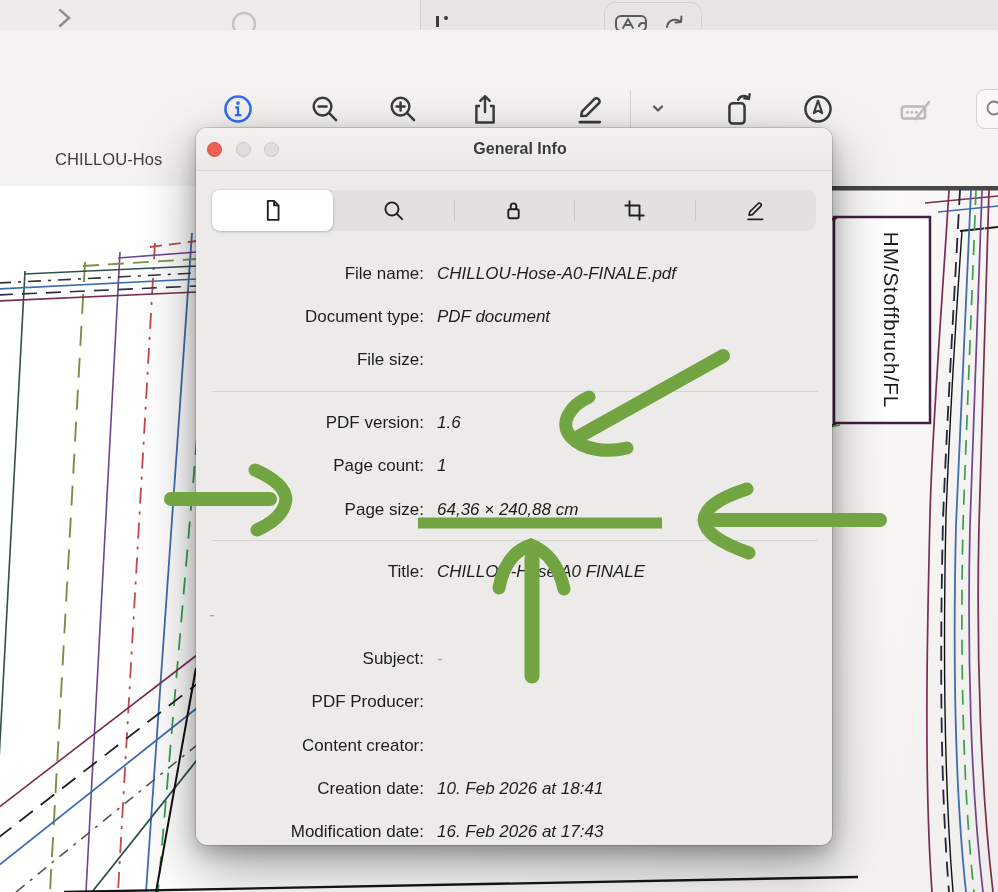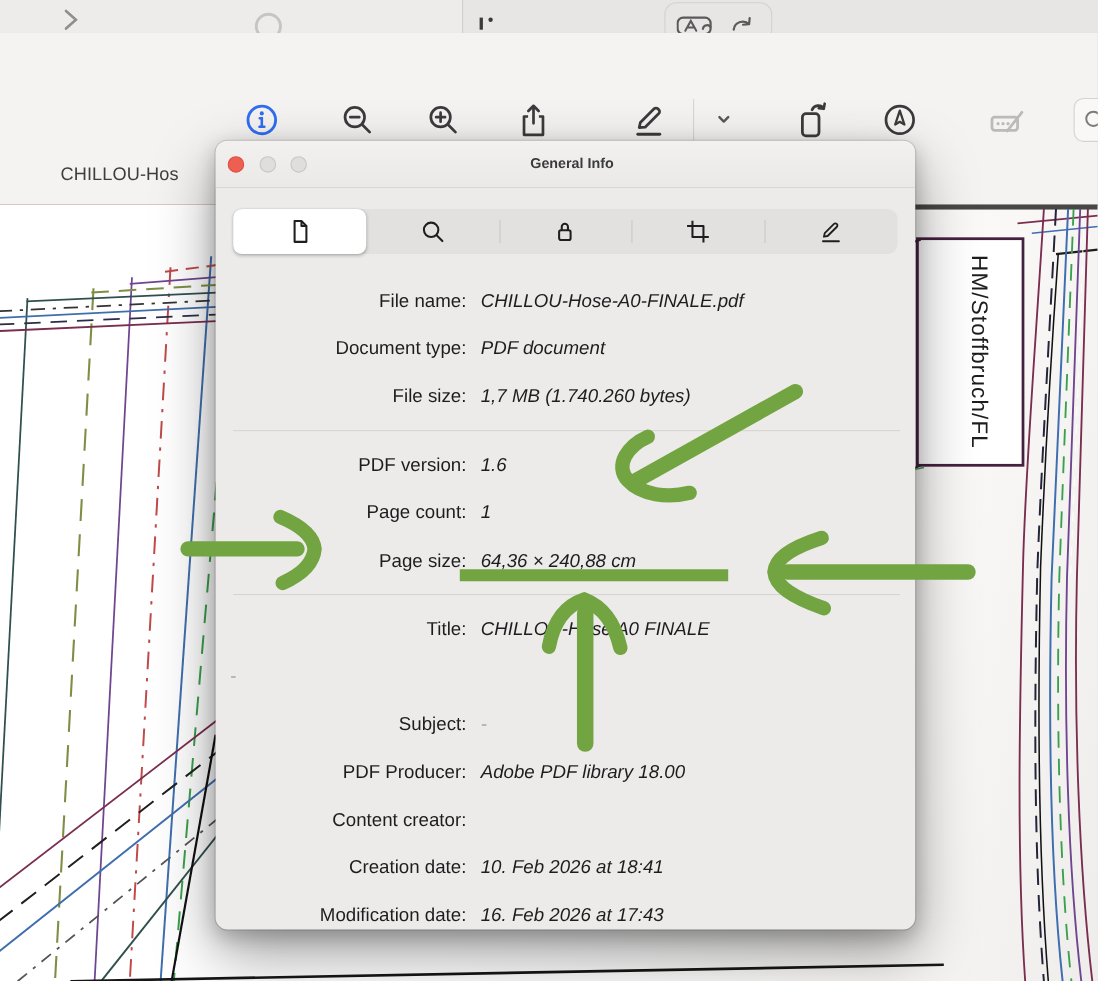--- a/index.html
+++ b/index.html
@@ -33,21 +33,21 @@
   
   .info-panel{position:absolute;left:196px;top:128px;width:636px;height:717px;z-index:10;
     background:#edebe9;border-radius:11px;
     box-shadow:0 0 0 1px rgba(0,0,0,.14),0 22px 55px rgba(0,0,0,.38),0 6px 18px rgba(0,0,0,.22);}
   .titlebar{position:absolute;left:0;top:0;right:0;height:42px;border-radius:11px 11px 0 0;
     background:linear-gradient(#f3f1ef,#ebe9e7);border-bottom:1px solid #d8d6d4;}
   .tl{position:absolute;top:13.5px;width:15px;height:15px;border-radius:50%;box-sizing:border-box;}
   .tl.red{left:11px;background:#ee5f52;border:1px solid #dd4f42;}
   .tl.gray{background:#e0dedd;border:1px solid #c9c7c6;}
   .win-title{position:absolute;left:0;right:0;top:0;height:42px;line-height:42px;text-align:center;
-    font-size:13px;font-weight:600;color:#3b3b3d;padding-left:12px;}
+    font-size:16px;font-weight:600;color:#3b3b3d;padding-left:12px;}
   .tabs{position:absolute;left:16px;top:62px;width:604px;height:41px;background:#e3e1df;border-radius:9px;display:flex;}
   .tab{flex:1;display:flex;align-items:center;justify-content:center;position:relative;cursor:default;}
   .tab.selected{background:#ffffff;border-radius:8px;box-shadow:0 1px 3px rgba(0,0,0,.22),0 0 0 .5px rgba(0,0,0,.06);}
   .tab:not(.selected)+.tab:not(.selected)::before{content:'';position:absolute;left:0;top:10px;bottom:10px;width:1px;background:#cbc9c7;}
   .content{position:absolute;left:0;right:0;top:124px;}
   .row{height:43.4px;display:flex;align-items:center;font-size:17px;color:#1d1d1f;}
   .lbl{width:228px;text-align:right;flex:none;}
   .val{margin-left:13px;white-space:nowrap;font-style:italic;}
   .val.muted{color:#a7a7a7;}
   hr.sep{height:1px;background:#d6d4d2;border:0;margin:9px 14px 9px 16px;}
@@ -247,21 +247,20 @@
       <div class="row">
           <span class="lbl">File name:</span>
           <span class="val">CHILLOU-Hose-A0-FINALE.pdf</span>
         </div>
       <div class="row">
           <span class="lbl">Document type:</span>
           <span class="val">PDF document</span>
         </div>
       <div class="row">
           <span class="lbl">File size:</span>
-          <span class="val">1,7 MB (1.740.260 bytes)</span>
         </div>
       <hr class="sep">
       <div class="row">
           <span class="lbl">PDF version:</span>
           <span class="val">1.6</span>
         </div>
       <div class="row">
           <span class="lbl">Page count:</span>
           <span class="val">1</span>
         </div>
@@ -276,21 +275,20 @@
         </div>
       <div class="row">
           <span class="val muted">-</span>
         </div>
       <div class="row">
           <span class="lbl">Subject:</span>
           <span class="val muted">-</span>
         </div>
       <div class="row">
           <span class="lbl">PDF Producer:</span>
-          <span class="val">Adobe PDF library 18.00</span>
         </div>
       <div class="row">
           <span class="lbl">Content creator:</span>
         </div>
       <div class="row">
           <span class="lbl">Creation date:</span>
           <span class="val">10. Feb 2026 at 18:41</span>
         </div>
       <div class="row">
           <span class="lbl">Modification date:</span>

